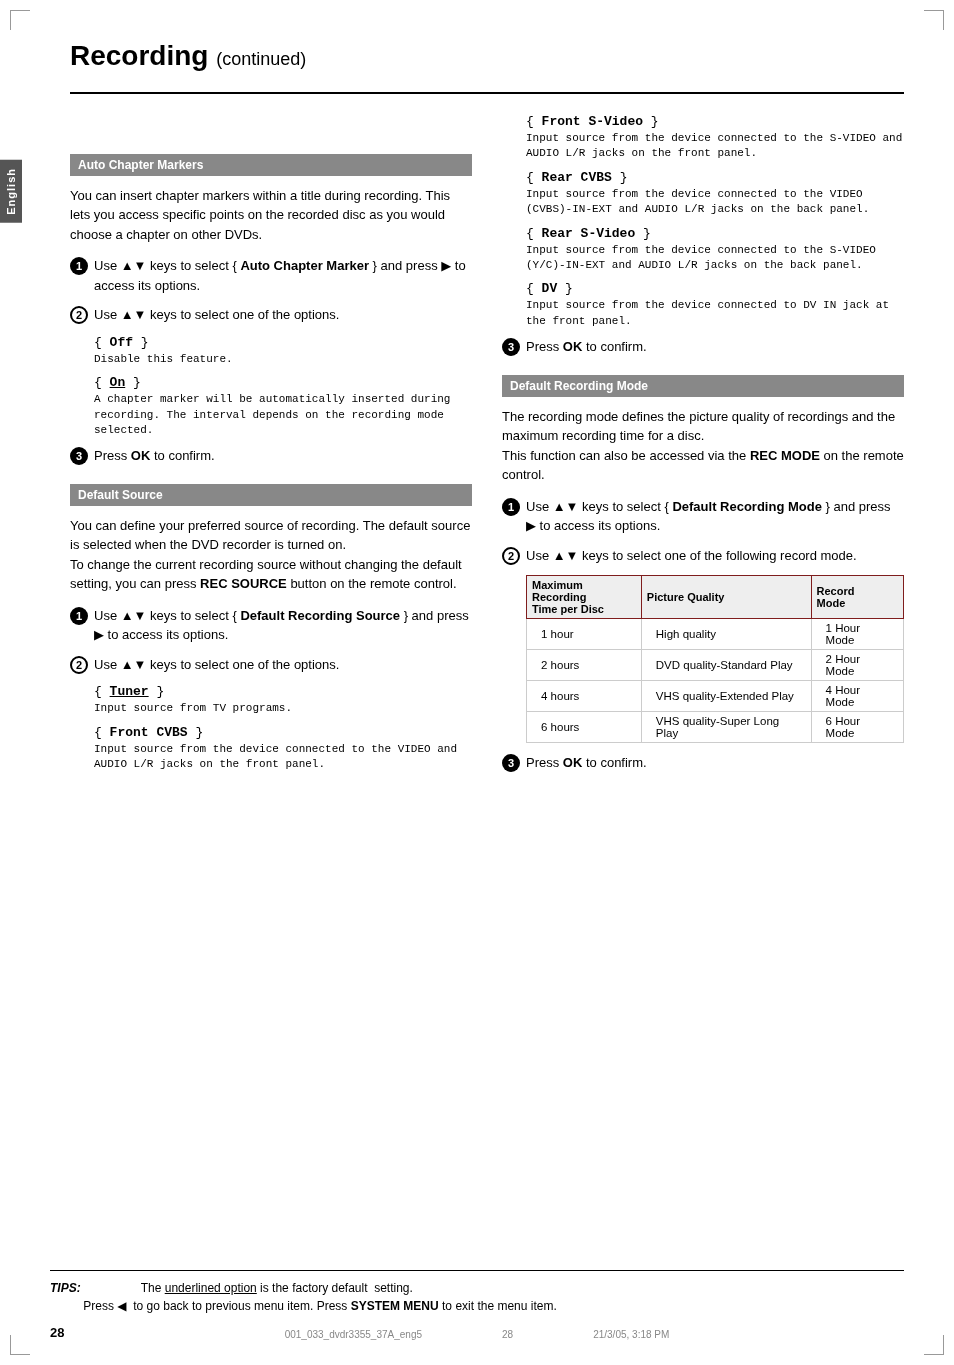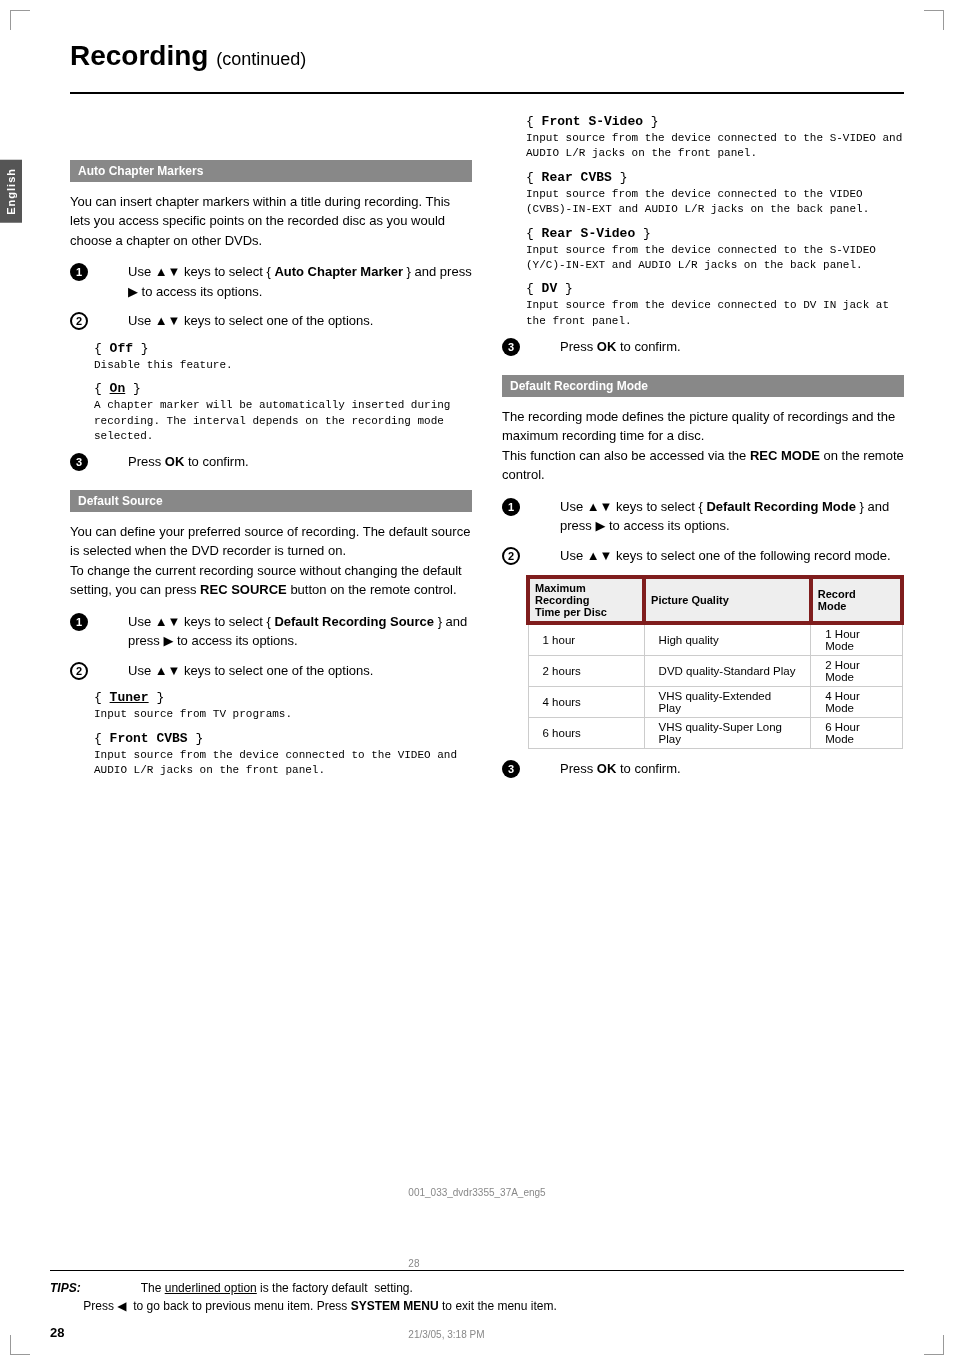--- a/index.html
+++ b/index.html
@@ -107,21 +107,20 @@
     }
     .step-num.outline {
       background: #fff;
       color: #000;
       border: 2px solid #000;
     }
     .step-text {
       font-size: 13px;
       line-height: 1.5;
       flex: 1;
-      margin-left: 34px;
     }
     .step-text b { font-weight: bold; }
 
     .sub-item {
       margin-left: 24px;
       margin-bottom: 8px;
       font-family: Liberation Mono, monospace;
     }
     .sub-item-title {
       font-size: 13px;
@@ -136,21 +135,21 @@
 
     table.record-table {
       border-collapse: collapse;
       font-size: 11.5px;
       width: 100%;
       margin-top: 8px;
       border: 1px solid #ccc;
     }
     table.record-table th {
       background: #eee;
-      border: 4px solid #7f1d1d;
+      border: 1px solid #7f1d1d;
       padding: 3px 5px;
       font-weight: bold;
       text-align: left;
       font-size: 11px;
     }
     table.record-table td {
       border: 1px solid #ccc;
       padding: 3px 14px;
     }
 
@@ -182,22 +181,21 @@
     }
 
     .footer-info {
       position: absolute;
       bottom: 25px;
       left: 50%;
       transform: translateX(-50%);
       font-size: 10px;
       color: #888;
       display: flex;
-      gap: 60px;
-      flex-direction: column;
+      gap: 80px;
     }
 
     .underline { text-decoration: underline; }
   </style>
 </head>
 <body>
 
 <div class="page">
   <div class="corner-tl"></div>
   <div class="corner-tr"></div>

